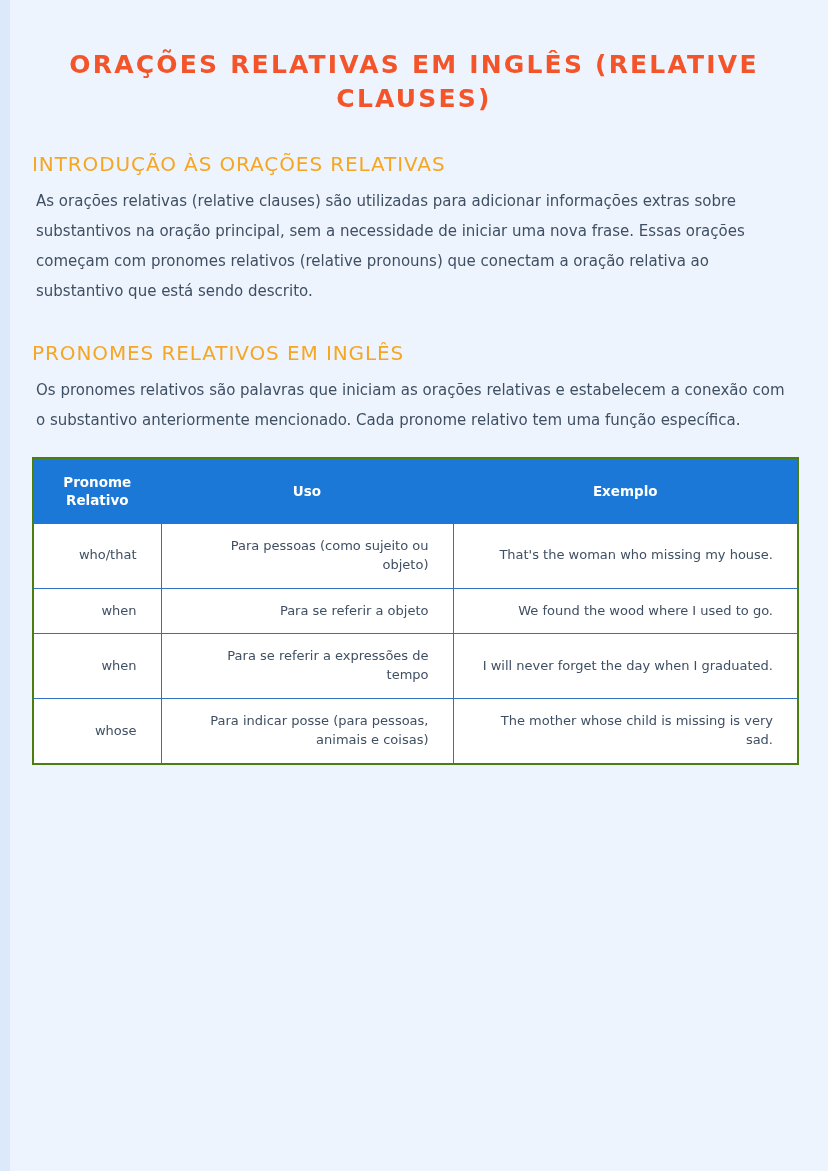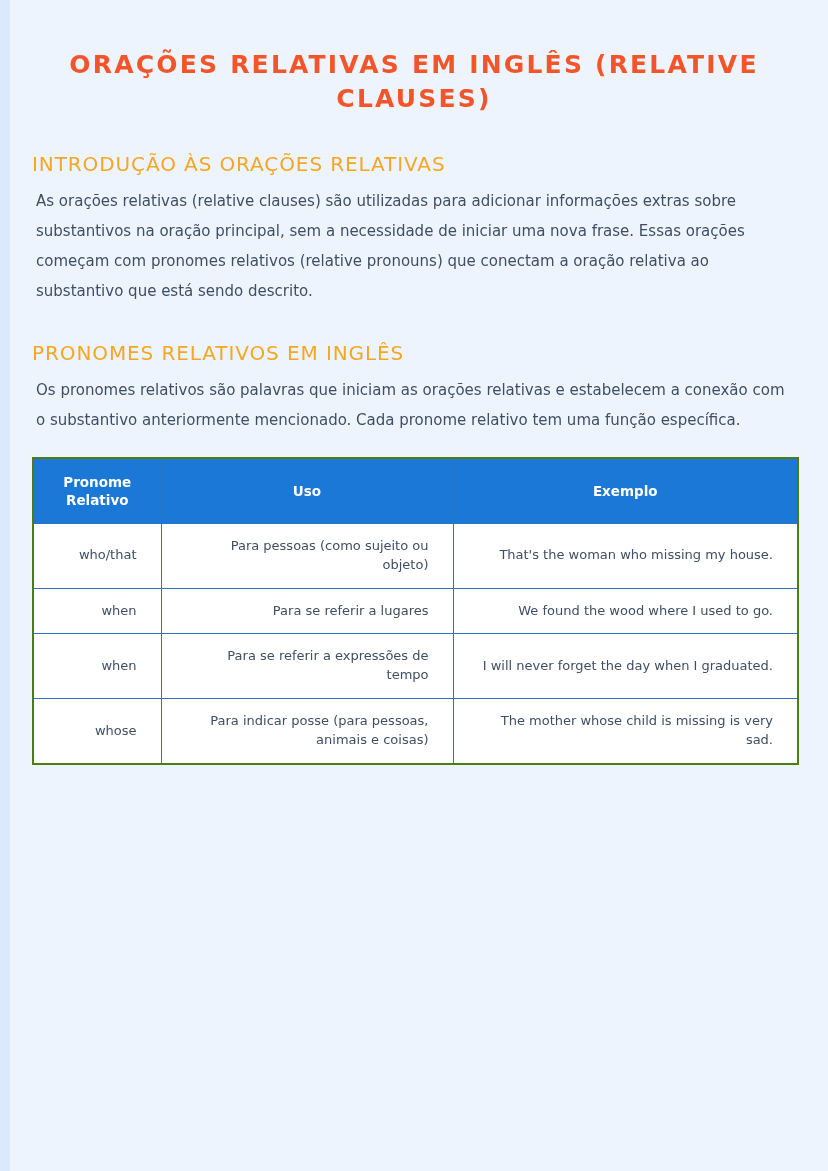--- a/index.html
+++ b/index.html
@@ -119,21 +119,21 @@
         </tr>
       </thead>
       <tbody>
         <tr>
           <td>who/that</td>
           <td>Para pessoas (como sujeito ou objeto)</td>
           <td>That's the woman who missing my house.</td>
         </tr>
         <tr>
           <td>when</td>
-          <td>Para se referir a lugares</td>
+          <td>Para se referir a objeto</td>
           <td>We found the wood where I used to go.</td>
         </tr>
         <tr>
           <td>when</td>
           <td>Para se referir a expressões de tempo</td>
           <td>I will never forget the day when I graduated.</td>
         </tr>
         <tr>
           <td>whose</td>
           <td>Para indicar posse (para pessoas, animais e coisas)</td>

